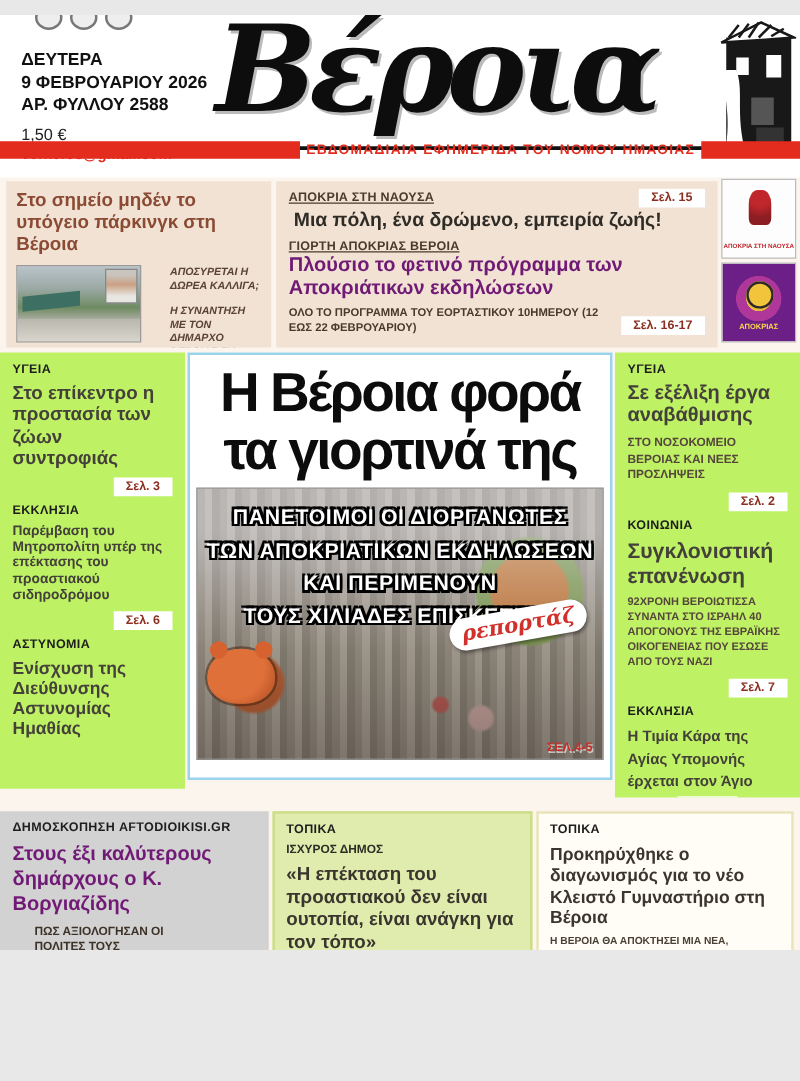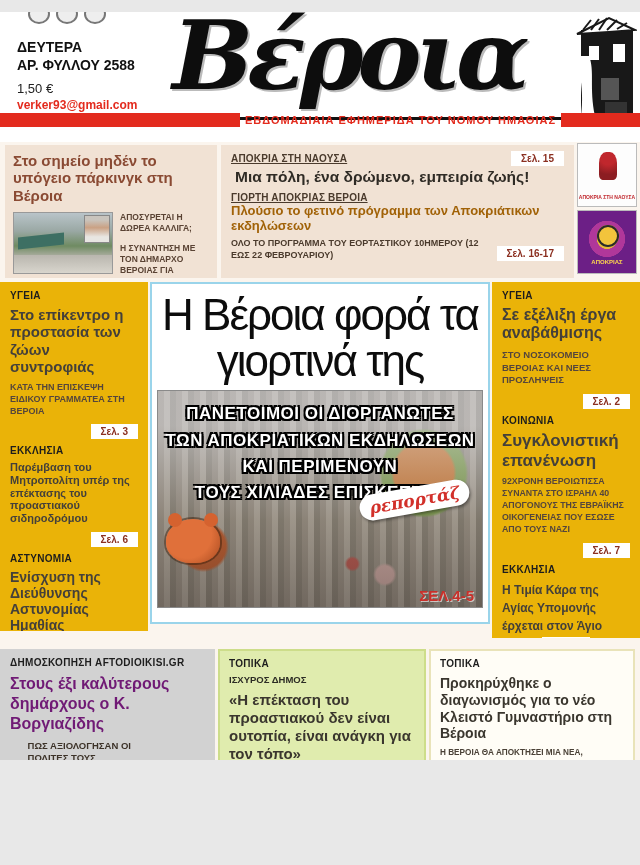--- a/index.html
+++ b/index.html
@@ -26,73 +26,73 @@
   .paper-logo { position:absolute; right:3px; top:4px; width:62px; height:102px; }
   .redband { position:absolute; left:0; top:100px; width:640px; height:16px; display:flex; align-items:center; }
   .redband .seg { height:14px; background:var(--red); }
   .redband .seg.l { width:240px; }
   .redband .seg.r { flex:1; }
   .redband .tagline { font-size:11px; font-weight:bold; letter-spacing:1px; padding:0 5px; white-space:nowrap; }
   
   .box { position:absolute; overflow:hidden; }
   #tl-box { left:5px; top:133px; width:212px; height:133px; background:#f1e2d4; padding:7px 8px; }
   #tl-box .hl { font-size:15px; font-weight:bold; color:#8a4a33; line-height:1.15; }
-  #tl-box .row { display:flex; gap:7px; margin-top:8px; }
+  #tl-box .row { display:flex; gap:23px; margin-top:8px;font-style:italic; }
   .tl-photo { position:relative; width:100px; height:62px; flex:none; border:1px solid #999;
     background:linear-gradient(180deg,#b9c4c9 0%,#9aa8a4 30%,#6f8b62 55%,#b7b4ac 75%,#cfccc4 100%); }
   .tl-photo .shed { position:absolute; left:4px; top:22px; width:46px; height:12px; background:#3d6f63; transform:skewY(-6deg); }
   .tl-photo .road { position:absolute; left:0; bottom:0; width:100%; height:18px; background:linear-gradient(180deg,#b9b6ae,#d8d5cd); }
   .tl-photo .face { position:absolute; right:2px; top:2px; width:26px; height:28px; background:linear-gradient(180deg,#c9c4bd 15%,#caa184 45%,#e8e6e2 80%); border:1px solid #888; }
   #tl-box .subs { font-size:8.5px; font-weight:bold; color:#5a4334; line-height:1.3; }
   #tl-box .subs div + div { margin-top:9px; }
   #tc-box { left:221px; top:133px; width:353px; height:133px; background:#f1e2d4; padding:6px 10px; }
   .kicker { font-size:10px; font-weight:bold; color:#4a3a2c; text-decoration:underline; letter-spacing:.2px; }
   .badge { background:#fff; font-size:10px; font-weight:bold; color:#8b2f20; padding:0 10px; line-height:15px; display:inline-block; }
   .tc-row1 { display:flex; align-items:center; justify-content:space-between; }
   #tc-box .hl1 { font-size:15.5px; font-weight:bold; color:#2f2b25; margin:2px 0 6px 4px; }
-  #tc-box .hl2 { font-size:13px; font-weight:bold; color:#a16207; line-height:1.15; margin:1px 0 3px 0; }
+  #tc-box .hl2 { font-size:16px; font-weight:bold; color:#701a75; line-height:1.15; margin:1px 0 3px 0; }
   .tc-sub { display:flex; align-items:flex-end; justify-content:space-between; }
   .tc-sub .s { font-size:9px; font-weight:bold; color:#4a3a2c; line-height:1.35; width:250px; }
   .poster { position:absolute; left:577px; width:60px; height:64px; border:1px solid #bbb; overflow:hidden; }
   #poster1 { top:131px; background:#fdfdfd; }
   #poster1 .fig { position:absolute; left:21px; top:8px; width:18px; height:28px; background:radial-gradient(circle at 50% 20%, #c0272d 30%, #8c1d22 70%); border-radius:40% 40% 20% 20%; }
   #poster1 .cap { position:absolute; left:0; bottom:6px; width:100%; text-align:center; font-size:5px; font-weight:bold; color:#c0272d; }
   #poster2 { top:198px; background:radial-gradient(circle at 50% 45%, #e8b93a 0 22%, #b0379a 23% 40%, #6c1f86 41% 100%); }
   #poster2 .mask { position:absolute; left:19px; top:14px; width:22px; height:22px; border-radius:50%; background:#f2c43c; box-shadow:0 0 0 2px #2a2a2a inset; }
   #poster2 .cap { position:absolute; left:0; bottom:8px; width:100%; text-align:center; font-size:6px; font-weight:bold; color:#ffd84d; }
   
-  .sidebar { background:#eab308; padding:8px 10px; }
+  .sidebar { background:#bef264; padding:8px 10px; }
   #sb-left { left:0; top:270px; width:148px; height:349px; }
   #sb-right { left:492px; top:270px; width:148px; height:356px; }
   .sec { font-size:10px; font-weight:bold; color:#1d1d1d; margin-bottom:5px; letter-spacing:.3px; }
   .shl { font-weight:bold; color:#44403a; line-height:1.15; }
   .ssub { font-size:9px; font-weight:bold; color:#55463c; line-height:1.35; margin-top:6px; }
   .bdg-row { text-align:right; margin:4px 0 6px 0; }
   #center-col { left:150px; top:270px; width:340px; height:342px; background:#ffffff; border:2px solid #9ad4ea; padding:4px 5px; }
-  #main-hl { font-size:44px; font-weight:normal; color:#0c0c0c; text-align:center; line-height:1.05; letter-spacing:-2px; padding-top:4px; }
+  #main-hl { font-size:44px; font-weight:bold; color:#0c0c0c; text-align:center; line-height:1.05; letter-spacing:-2px; padding-top:4px; }
   #main-photo { position:relative; margin-top:6px; height:218px; border:1px solid #8a8a8a; overflow:hidden;
     background:
       radial-gradient(circle at 14% 72%, #c65a28 0 7%, transparent 8%),
       radial-gradient(circle at 82% 38%, #d77a2e 0 10%, #7fa44c 11% 14%, transparent 15%),
       radial-gradient(circle at 70% 85%, #d8b1ac 0 3%, transparent 4%),
       radial-gradient(circle at 60% 80%, #c2554d 0 2%, transparent 3%),
       repeating-linear-gradient(90deg,#9c9488 0 6px,#b3aca0 6px 12px,#8a8478 12px 18px),
       linear-gradient(180deg,#b9b5ae 0 18%, #8f8b84 19% 100%);
   }
   #main-photo .shade { position:absolute; inset:0; background:linear-gradient(180deg, rgba(210,210,215,.55) 0 16%, rgba(90,80,70,.25) 60%, rgba(60,50,45,.45) 100%); }
   .overlay { position:absolute; left:0; top:10px; width:100%; text-align:center; font-size:17px; font-weight:bold; color:#fff; line-height:1.55;
     text-shadow:-2px -2px 0 #000, 2px -2px 0 #000, -2px 2px 0 #000, 2px 2px 0 #000, 0 2px 0 #000, 2px 0 0 #000; letter-spacing:.5px; }
   .bull { position:absolute; left:8px; bottom:44px; width:54px; height:44px; border-radius:50% 50% 45% 45%;
     background:radial-gradient(circle at 40% 35%, #e0703a 0 55%, #a84a20 100%); box-shadow:0 0 0 2px rgba(60,30,10,.5); }
   .bull:before, .bull:after { content:""; position:absolute; top:-6px; width:14px; height:14px; border-radius:50%; background:#d5622f; }
   .bull:before { left:2px; } .bull:after { right:2px; }
   .stamp { position:absolute; right:12px; top:96px; background:#fff; border-radius:18px; padding:3px 10px;
     font-family:"DejaVu Serif", serif; font-style:italic; font-weight:bold; font-size:17px; color:#d2302a;
     transform:rotate(-10deg); box-shadow:1px 2px 3px rgba(0,0,0,.4); }
-  .pageref { position:absolute; right:8px; bottom:3px; font-size:15px; font-weight:bold; color:#c9302a; text-shadow:1px 1px 0 rgba(255,255,255,.6); }
+  .pageref { position:absolute; right:8px; bottom:3px; font-size:10px; font-weight:bold; color:#c9302a; text-shadow:1px 1px 0 rgba(255,255,255,.6); }
   
   #b-left { left:0; top:637px; width:215px; height:219px; background:#d2d2d2; padding:8px 10px; }
   #b-left .hl { font-size:16px; font-weight:bold; color:#701a75; line-height:1.25; margin:6px 0; }
   .b-subrow { display:flex; align-items:flex-end; justify-content:flex-end; font-size:9.5px; font-weight:bold; color:#3c3228; line-height:1.3; }
   #poll-photo { position:relative; margin-top:7px; width:193px; height:100px; border:2px solid #fff; overflow:hidden;
     background:linear-gradient(115deg,#e9b7c4 0 34%, #3d8f84 34% 46%, #bcd9b2 46% 100%); }
   #poll-photo .slogan { position:absolute; left:4px; top:2px; font-size:13px; font-weight:bold; color:#c2487e; letter-spacing:1px; }
   #poll-photo .man { position:absolute; left:78px; top:8px; width:46px; height:60px; background:linear-gradient(180deg,#caa184 0 26%, #7b7d85 27% 100%); border-radius:45% 45% 8% 8%; }
   #poll-photo .podium { position:absolute; left:0; bottom:0; width:100%; height:30px; background:linear-gradient(180deg,#7a4a28,#5d3319); }
   #poll-photo .mic { position:absolute; left:118px; bottom:26px; width:3px; height:26px; background:#222; transform:rotate(14deg); }
@@ -124,20 +124,21 @@
 <div id="page">
 
   <div id="header">
     <div class="mini-logos">
         <span></span>
         <span></span>
         <span></span>
       </div>
     <div class="issue-block">
       <div class="b">ΔΕΥΤΕΡΑ</div>
+      <div class="b">9 ΦΕΒΡΟΥΑΡΙΟΥ 2026</div>
       <div class="b">ΑΡ. ΦΥΛΛΟΥ 2588</div>
       <div class="price">1,50 €</div>
       <div class="email red-text">verker93@gmail.com</div>
     </div>
     <div class="masthead">Βέροια</div>
     <svg class="paper-logo" viewBox="0 0 62 102">
       <rect x="6" y="14" width="52" height="86" fill="#181818"></rect>
       <path d="M2 18 L34 2 L60 14 L34 16 Z" fill="#fff" stroke="#181818" stroke-width="2"></path>
       <g stroke="#181818" stroke-width="2">
           <line x1="8" y1="14" x2="16" y2="4"></line>
@@ -193,21 +194,20 @@
     <div class="cap">ΑΠΟΚΡΙΑ ΣΤΗ ΝΑΟΥΣΑ</div>
   </div>
   <div id="poster2" class="poster">
     <div class="mask"></div>
     <div class="cap">ΑΠΟΚΡΙΑΣ</div>
   </div>
 
   <div id="sb-left" class="box sidebar">
     <div class="sec">ΥΓΕΙΑ</div>
     <div class="shl" style="font-size:15px">Στο επίκεντρο η προστασία των ζώων συντροφιάς</div>
-    <div class="ssub">ΚΑΤΑ ΤΗΝ ΕΠΙΣΚΕΨΗ ΕΙΔΙΚΟΥ ΓΡΑΜΜΑΤΕΑ ΣΤΗ ΒΕΡΟΙΑ</div>
     <div class="bdg-row"><span class="badge">Σελ. 3</span></div>
     <div class="sec">ΕΚΚΛΗΣΙΑ</div>
     <div class="shl" style="font-size:11px">Παρέμβαση του Μητροπολίτη υπέρ της επέκτασης του προαστιακού σιδηροδρόμου</div>
     <div class="bdg-row"><span class="badge">Σελ. 6</span></div>
     <div class="sec" style="margin-top:4px">ΑΣΤΥΝΟΜΙΑ</div>
     <div class="shl" style="font-size:14px">Ενίσχυση της Διεύθυνσης Αστυνομίας Ημαθίας</div>
 
   </div>
 
   <div id="center-col" class="box">

